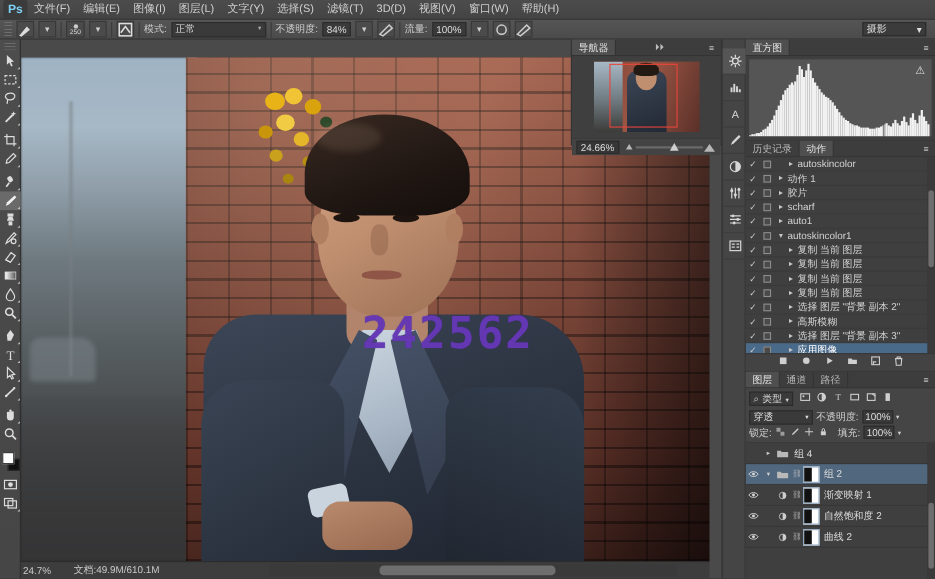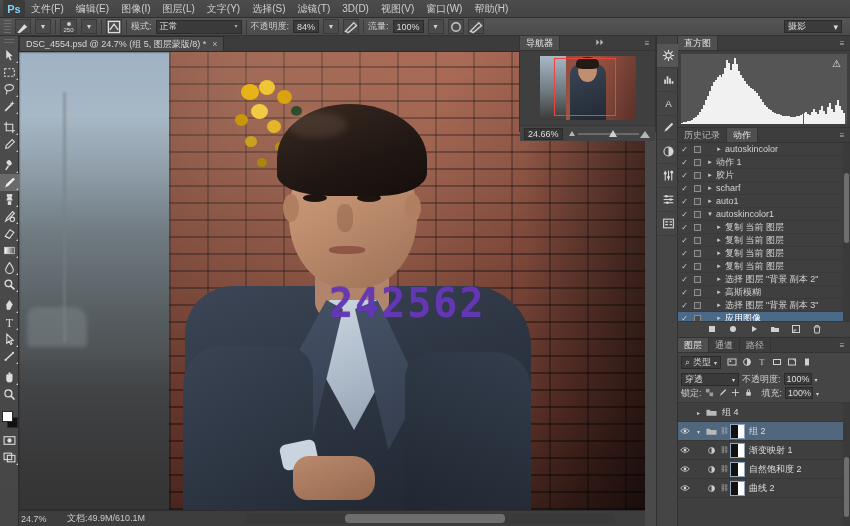--- a/index.html
+++ b/index.html
@@ -733,26 +733,20 @@
     </div>
     <div class="tool">
       <svg viewBox="0 0 12 12">
           <rect x="1" y="2" width="7" height="6" fill="none" stroke="#dcdcdc"></rect>
           <rect x="4" y="4" width="7" height="6" fill="none" stroke="#dcdcdc"></rect>
         </svg>
       <i class="tri"></i>
     </div>
   </div>
 
-  <div class="tabrow">
-    <div class="doctab">
-      <span>DSC_4554.psd @ 24.7% (组 5, 图层蒙版/8) *</span>
-      <span class="x">×</span>
-    </div>
-  </div>
 
   <div class="canvaswrap">
     <div class="photo">
       <div class="bg-street"></div>
       <div class="street-pole"></div>
       <div class="street-car"></div>
       <div class="bricks"></div>
       <div class="brick-shadow"></div>
 
       <div class="flowers">

